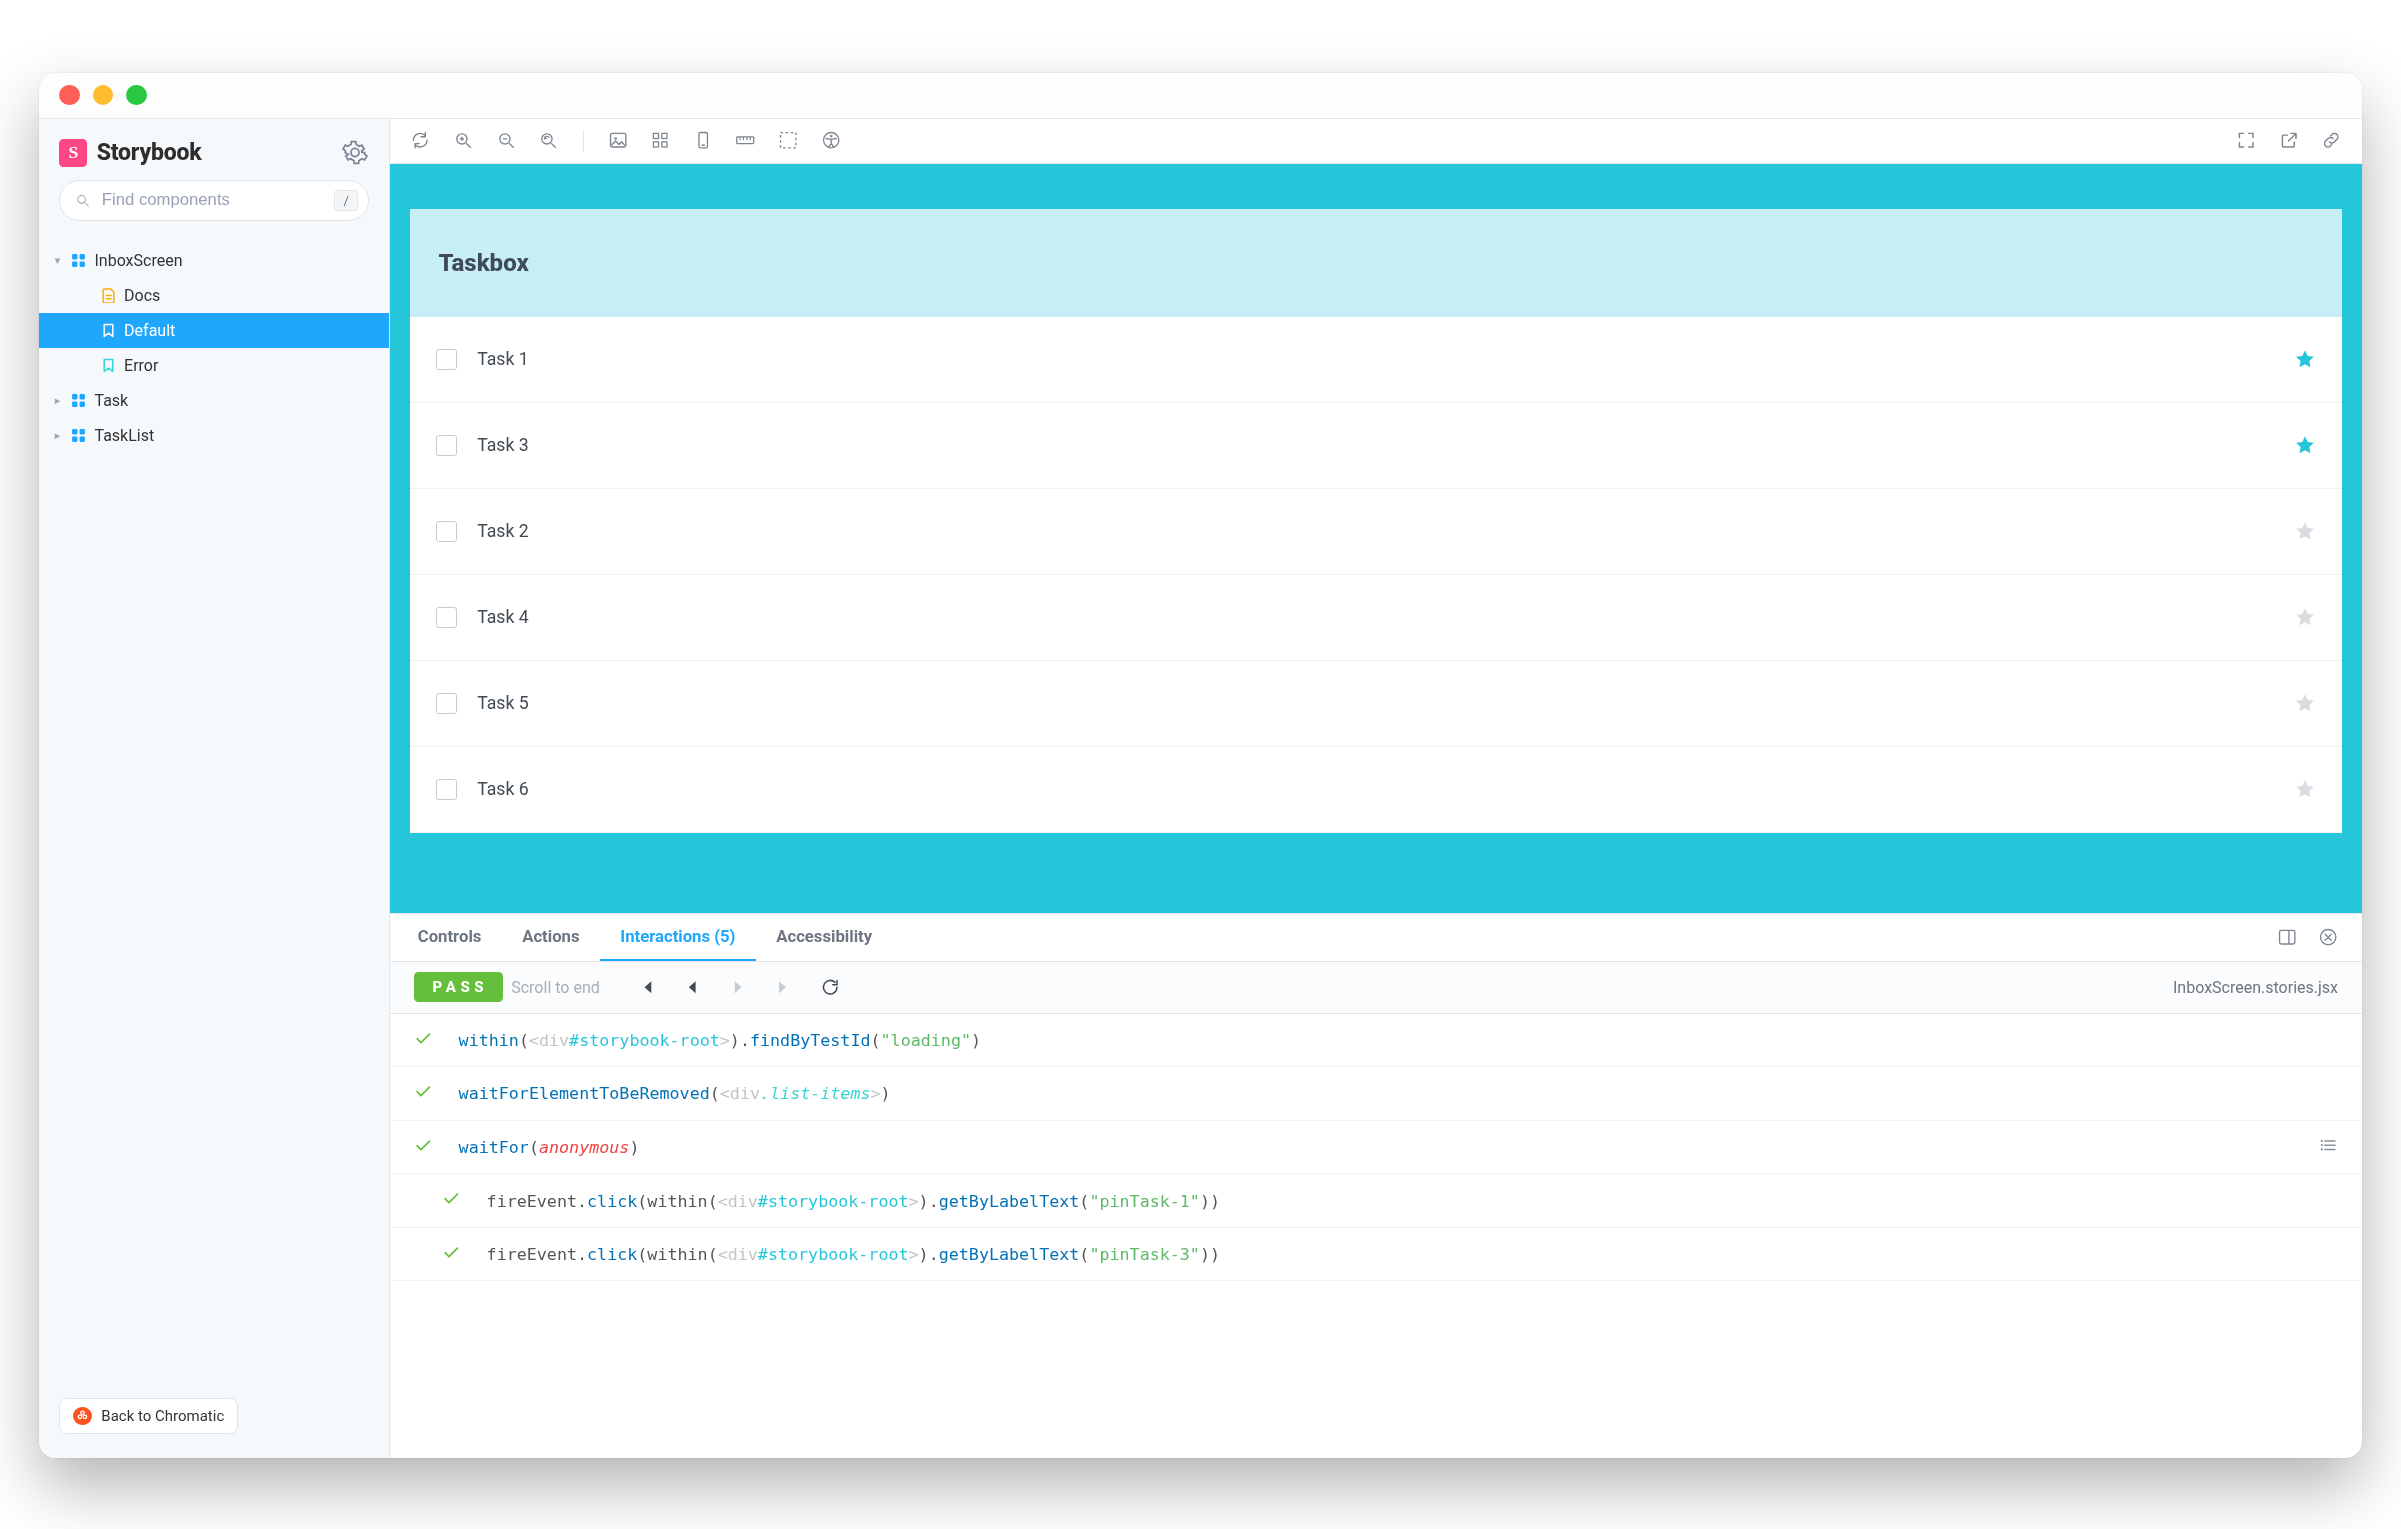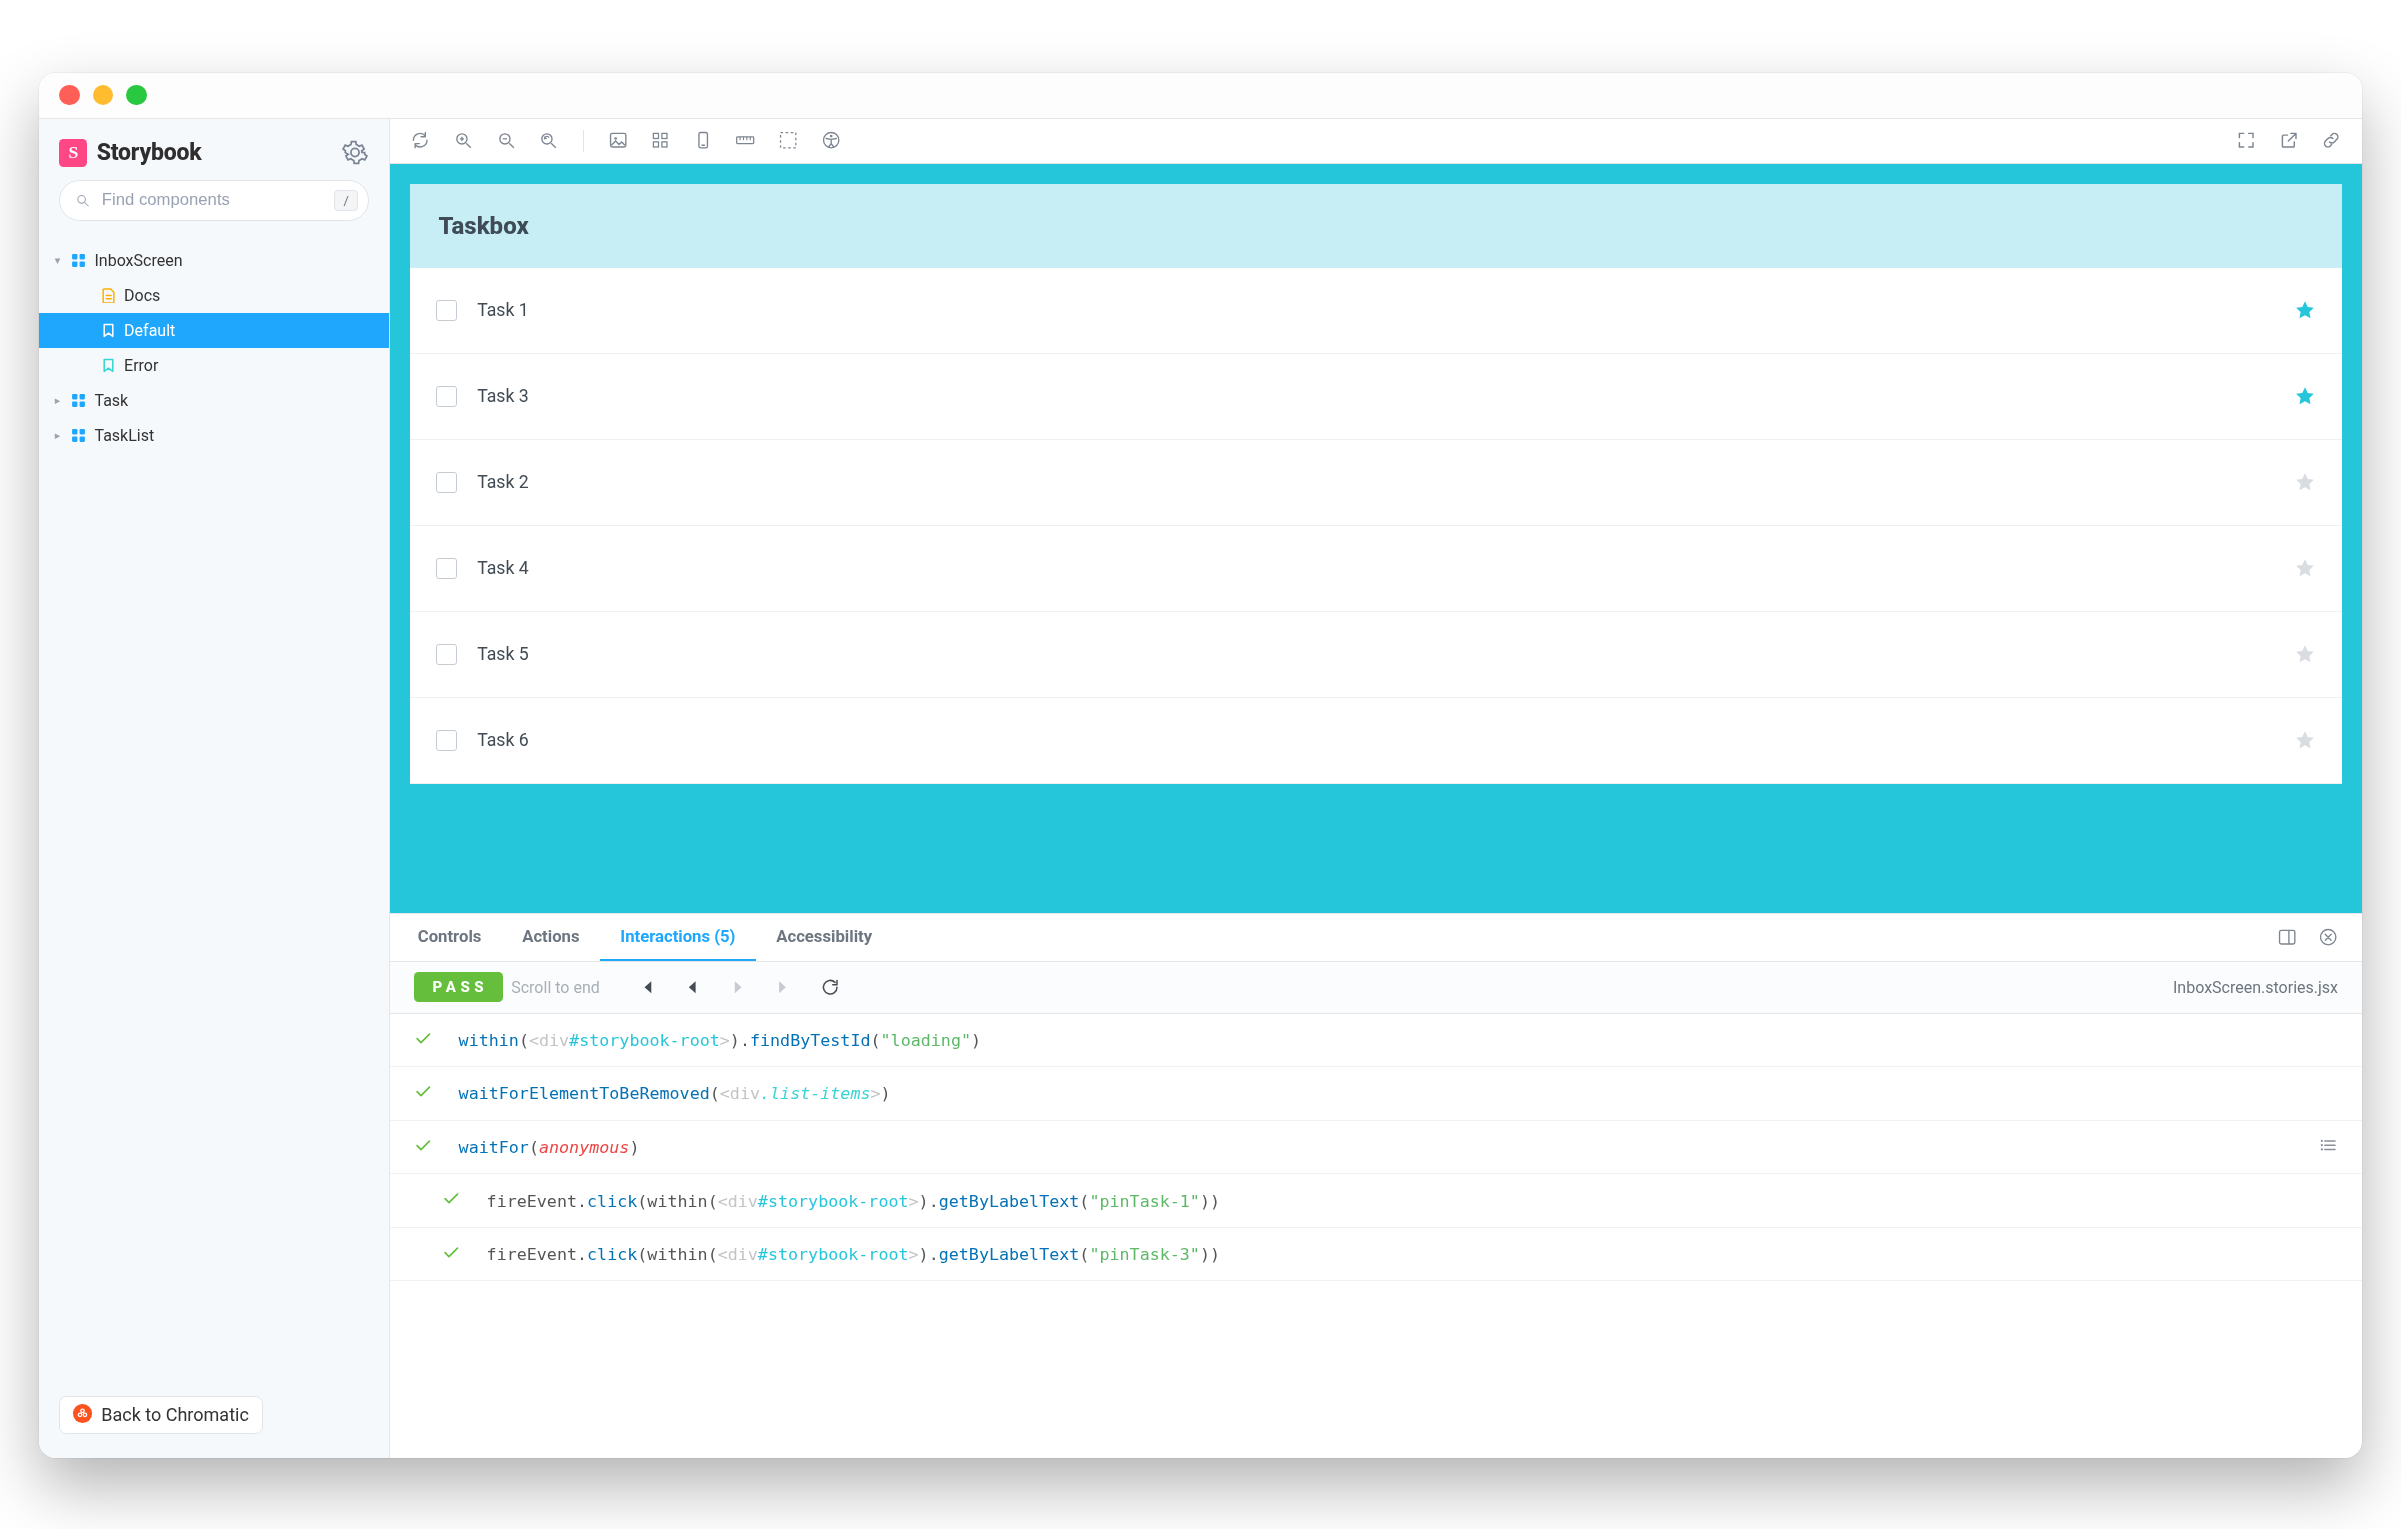--- a/index.html
+++ b/index.html
@@ -118,21 +118,21 @@
   .ico-docs { color: #ffae00; }
   .ico-story { color: #37d5d3; }
   .ico svg{ width:15px;height:15px;}
 
   .sidebar-footer {
     position:absolute; bottom: 24px; left: 20.4px;
   }
   .back-chip {
     display:inline-flex; align-items:flex-start; gap:9.3px;
     background:#fff; border:0.9px solid #e1e4e8; border-radius:7.4px;
-    padding: 7.4px 13px; font-size:18px; color:#333; cursor:pointer;
+    padding: 7.4px 13px; font-size:15px; color:#333; cursor:pointer;
   }
   .chrom-mark{ width:18.6px;height:18.6px;border-radius:50%; background:#fc521f; display:flex;align-items:center;justify-content:center;}
   .chrom-mark svg{width:13px;height:13px;}
 
   
   .main { flex:1 1 auto; display:flex; flex-direction:column; min-width:0; }
 
   .toolbar {
     height: 45px; border-bottom: 0.9px solid var(--sb-border);
     display:flex; align-items:center; justify-content:space-between;
@@ -144,21 +144,21 @@
   .tb-btn svg{width:20.4px;height:20.4px;}
 
   .preview {
     flex: 0 0 auto;
     height: 749px;
     padding: 20.4px 20.4px 0 20.4px;
     background: var(--sb-teal);
     overflow:hidden;
   }
   .taskbox-hd {
-    background: var(--sb-teal-light); padding: 28px 28px; 
+    background: var(--sb-teal-light); padding: 40px 28px; margin-top: 25px; 
   }
   .taskbox-title { font-weight:800; font-size:24px; color:#3f4b56; }
   .tasklist { background:#fff; }
   .task-row {
     display:flex; align-items:center; gap:20.4px;
     padding: 0 26px; height: 86px; border-bottom:0.9px solid #eef0f2;
     font-size:17.7px; color:#424b54;
   }
   .task-check {
     width:20.4px;height:20.4px; border:1.9px solid #c4cbd2; border-radius:2.8px;

